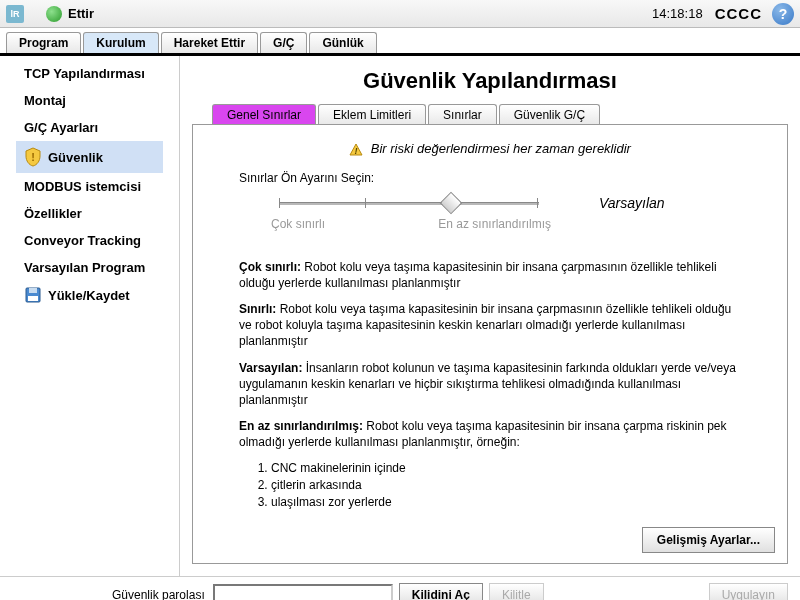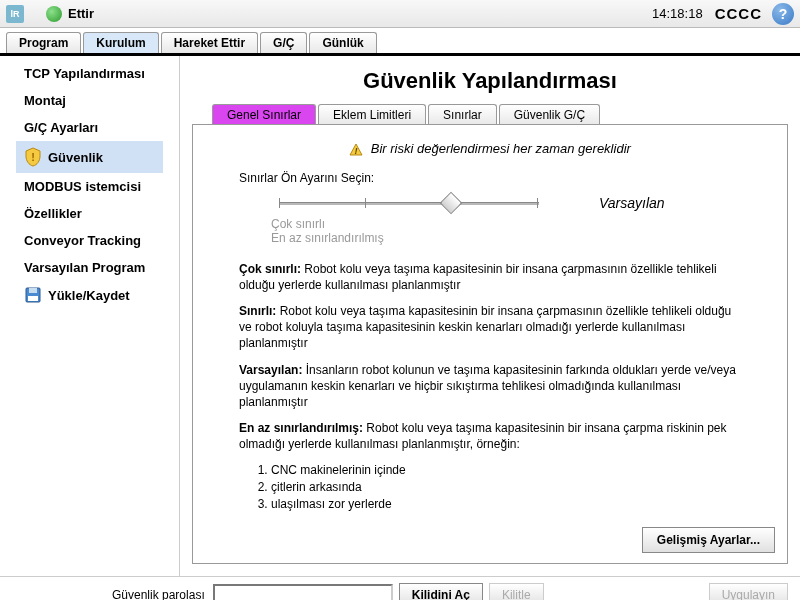--- a/index.html
+++ b/index.html
@@ -37,21 +37,21 @@
 .warning-row { text-align: center; font-style: italic; font-size: 13px; margin: 6px 0 14px 0; }
 .warn-icon { display: inline-block; width: 14px; height: 14px; vertical-align: middle; margin-right: 4px; }
 
 .preset-label { font-size: 12px; margin: 6px 0 8px 30px; }
 .slider-row { display: flex; align-items: center; margin: 0 30px 4px 70px; }
 .slider-track { position: relative; width: 260px; height: 20px; }
 .slider-line { position: absolute; top: 9px; left: 0; right: 0; height: 3px; background: #b8b8b8; border-top: 1px solid #888; }
 .slider-tick { position: absolute; top: 5px; width: 1px; height: 10px; background: #888; }
 .slider-thumb { position: absolute; top: 2px; width: 16px; height: 16px; background: linear-gradient(to bottom, #fff, #d0d0d0); border: 1px solid #888; transform: rotate(45deg); }
 .slider-value { margin-left: 60px; font-style: italic; font-size: 14px; }
-.slider-ends { display: flex; justify-content: space-between; width: 280px; margin: 2px 0 16px 62px; color: #999; font-size: 12px; flex-direction: column; }
+.slider-ends { display: flex; justify-content: space-between; width: 280px; margin: 2px 0 28px 62px; color: #999; font-size: 12px; }
 
 .desc { margin: 10px 30px; font-size: 12px; line-height: 1.35; }
 .desc b { font-weight: bold; }
 .desc-list { margin: 4px 0 0 50px; font-size: 12px; line-height: 1.4; }
 .desc-list li { margin-left: 12px; }
 
 .advanced-btn { position: absolute; right: 12px; bottom: 10px; padding: 5px 14px; font-weight: bold; font-size: 12px; background: linear-gradient(to bottom, #fff, #e0e0e0); border: 1px solid #888; cursor: pointer; }
 
 .bottom-bar { display: flex; align-items: center; padding: 6px 12px; background: #fff; border-top: 1px solid #ccc; }
 .bottom-label { font-size: 12px; margin-right: 8px; margin-left: 100px; }

